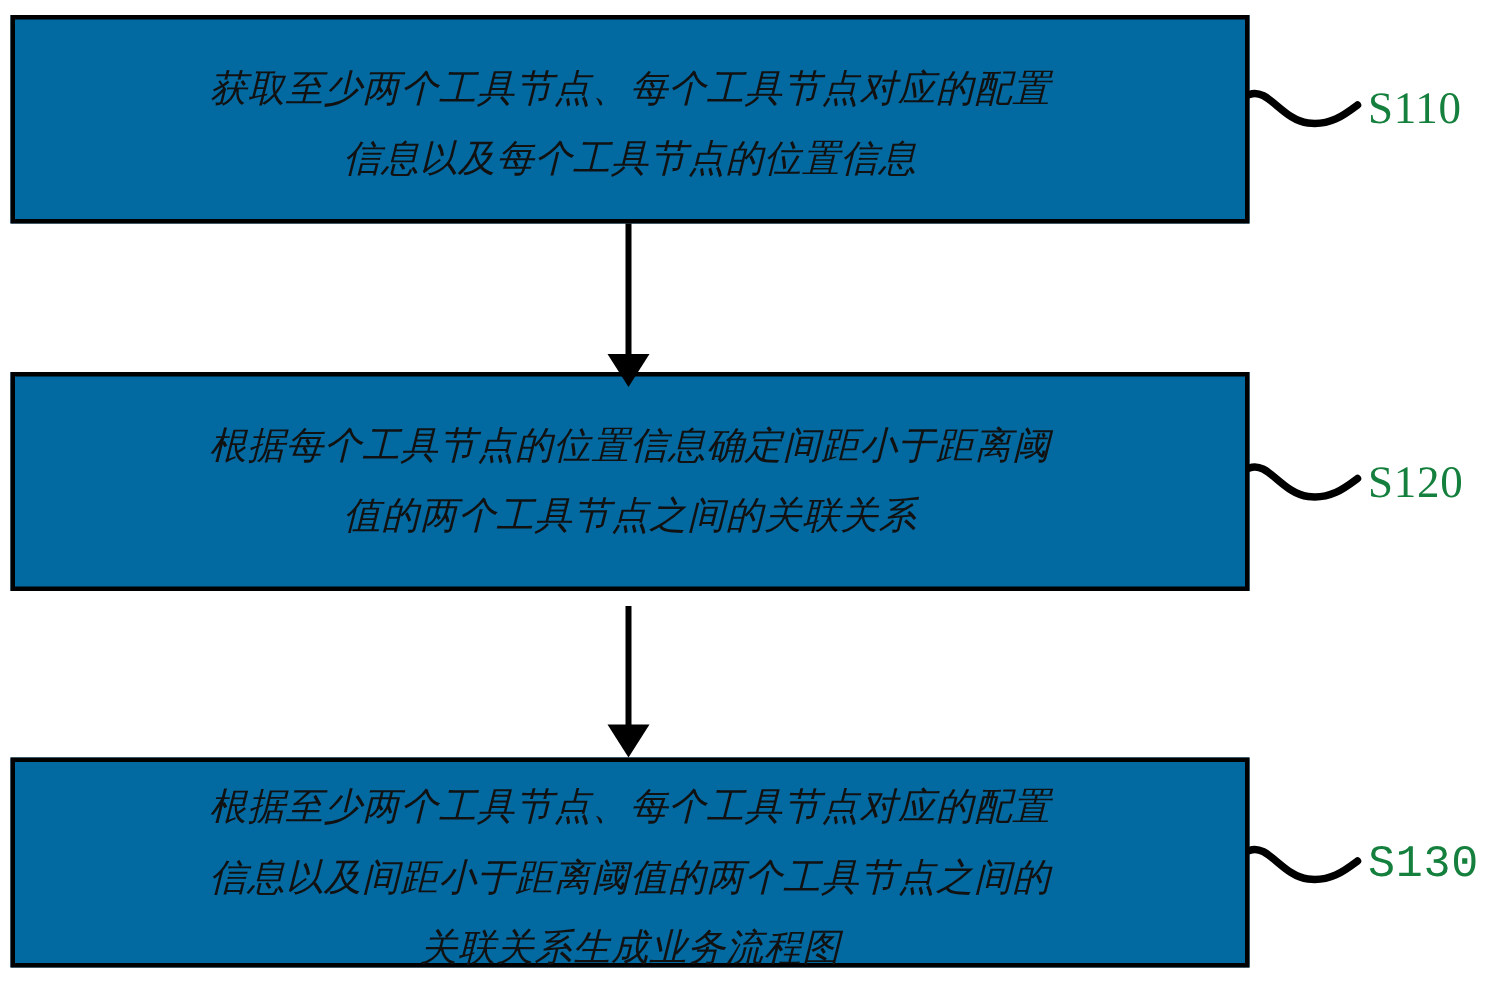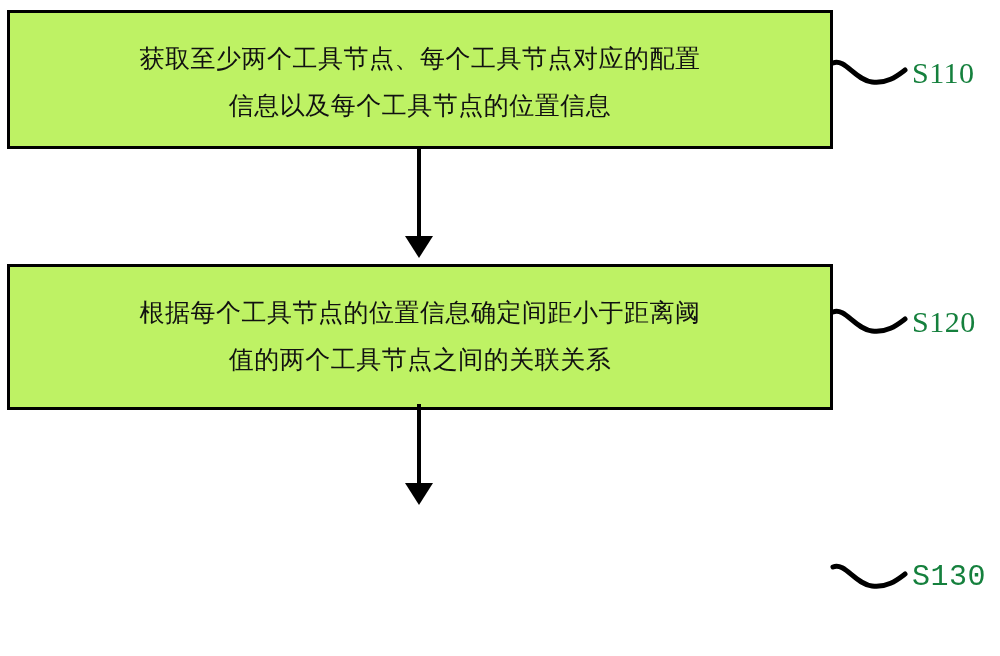--- a/index.html
+++ b/index.html
@@ -14,39 +14,40 @@
     position: relative;
     width: 1000px;
     height: 656px;
     background: #ffffff;
     overflow: hidden;
   }
   .step-box {
     position: absolute;
     box-sizing: border-box;
     border: 3px solid #000000;
-    background: #bef264;
+    background: #0369a1;
+    font-style: italic;
   }
   .step-text {
     position: absolute;
     left: 0;
     right: 0;
     text-align: center;
     font-family: "DejaVu Serif", "Liberation Serif", serif;
     font-size: 25px;
     line-height: 47px;
     color: #111111;
     letter-spacing: 0.5px;
     white-space: pre-line;
     padding: 0 14px;
     box-sizing: border-box;
   }
   .box1 { left: 7px; top: 10px; width: 826px; height: 139px; }
   .box1 .step-text { top: 22px; }
-  .box2 { left: 7px; top: 264px; width: 826px; height: 146px; }
+  .box2 { left: 7px; top: 248px; width: 826px; height: 146px; }
   .box2 .step-text { top: 22px; }
   .box3 { left: 7px; top: 505px; width: 826px; height: 140px; }
   .box3 .step-text { top: 6px; }
 
   .arrow-svg {
     position: absolute;
     left: 0;
     top: 0;
     width: 1000px;
     height: 656px;
@@ -73,20 +74,25 @@
   <div class="step-box box1">
     <div class="step-text">获取至少两个工具节点、每个工具节点对应的配置
 信息以及每个工具节点的位置信息</div>
   </div>
 
   <div class="step-box box2">
     <div class="step-text">根据每个工具节点的位置信息确定间距小于距离阈
 值的两个工具节点之间的关联关系</div>
   </div>
 
+  <div class="step-box box3">
+    <div class="step-text">根据至少两个工具节点、每个工具节点对应的配置
+信息以及间距小于距离阈值的两个工具节点之间的
+关联关系生成业务流程图</div>
+  </div>
 
   <svg class="arrow-svg" viewBox="0 0 1000 656">
 
     <g>
       <line x1="419" y1="149" x2="419" y2="240" stroke="#000000" stroke-width="4"></line>
       <polygon points="405,236 433,236 419,258" fill="#000000"></polygon>
     </g>
 
     <g>
       <line x1="419" y1="404" x2="419" y2="487" stroke="#000000" stroke-width="4"></line>

